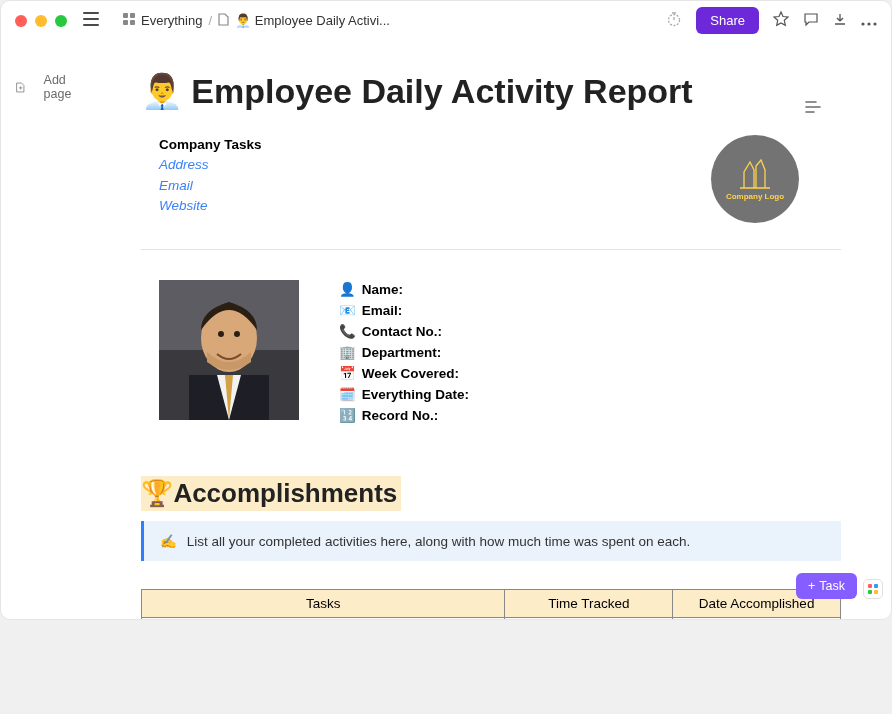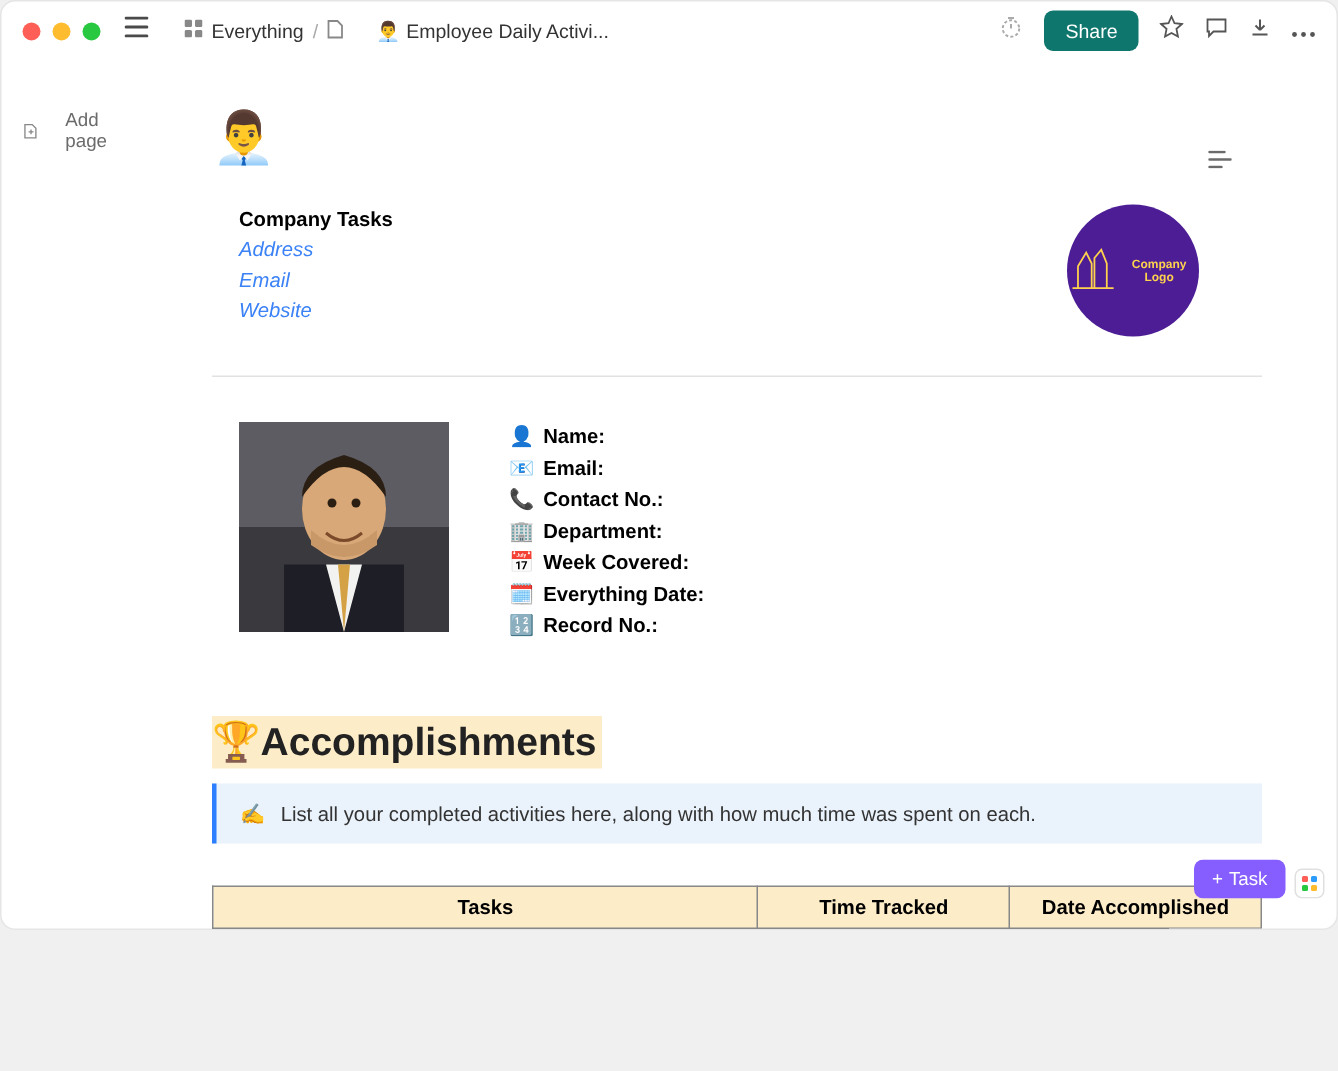--- a/index.html
+++ b/index.html
@@ -36,24 +36,24 @@
     .dot.green { background: #28c840; }
     .menu-icon { margin-left: 6px; color: #4a4a4a; cursor: pointer; }
     .breadcrumb {
       display: flex; align-items: center; gap: 6px;
       margin-left: 14px;
       font-size: 13px; color: #333;
       flex: 1;
     }
     .bc-icon { color: #777; font-size: 13px; }
     .bc-sep { color: #aaa; }
-    .bc-text { white-space: nowrap; overflow: hidden; text-overflow: ellipsis; max-width: 190px; margin-left: 16px; }
+    .bc-text { white-space: nowrap; overflow: hidden; text-overflow: ellipsis; max-width: 190px; }
     .titlebar-right { display: flex; align-items: center; gap: 14px; margin-left: auto; }
     .share-btn {
-      background: #0f766e;
+      background: #6d28d9;
       color: #fff;
       border: none;
       padding: 6px 14px;
       border-radius: 6px;
       font-size: 13px;
       font-weight: 500;
       cursor: pointer;
     }
     .tb-icon { color: #555; cursor: pointer; }
     .stopwatch { color: #888; }
@@ -110,22 +110,22 @@
       align-items: flex-start;
       padding: 0 18px 26px 18px;
     }
     .company-info { line-height: 1.5; font-size: 13.5px; }
     .company-info .cn { font-weight: 700; }
     .company-info .it { font-style: italic; color: #3b82f6; }
 
     .logo-circle {
       width: 88px; height: 88px;
       border-radius: 50%;
-      background: #4c1d95;
-      display: flex; 
+      background: #737373;
+      display: flex; flex-direction: column;
       align-items: center; justify-content: center;
       margin-right: 24px;
     }
     .logo-inner { color: #ffd24d; font-size: 8px; text-align: center; font-weight: bold; }
     .logo-svg { margin-bottom: 2px; }
 
     .divider {
       border: none;
       border-top: 1px solid #e2e2e2;
       margin: 0 0 30px 0;
@@ -176,21 +176,21 @@
     }
     .task-table th, .task-table td {
       border: 1px solid #888;
       padding: 6px 10px;
       font-size: 13.5px;
       text-align: center;
       height: 26px;
     }
     .task-table th {
       background: #fdecc8;
-      font-weight: 700;
+      font-weight: 400;
     }
     .task-table td { background: #fff; height: 24px; }
     .task-table col.c1 { width: 52%; }
     .task-table col.c2 { width: 24%; }
     .task-table col.c3 { width: 24%; }
 
     .task-fab {
       position: absolute;
       right: 34px; bottom: 20px;
       background: #865dff;
@@ -300,20 +300,21 @@
     <div class="main-scroll">
 
       <span class="paragraph-icon">
         <svg width="16" height="12" viewBox="0 0 16 12">
             <path d="M1 1h10M1 6h14M1 11h8" stroke="#6b6b6b" stroke-width="1.6" stroke-linecap="round"></path>
           </svg>
       </span>
 
       <h1 class="page-title">
         <span>👨‍💼</span>
+        <span>Employee Daily Activity Report</span>
       </h1>
 
       <div class="company-row">
         <div class="company-info">
           <div class="cn">Company Tasks</div>
           <div class="it">Address</div>
           <div class="it">Email</div>
           <div class="it">Website</div>
         </div>
         <div class="logo-circle">

